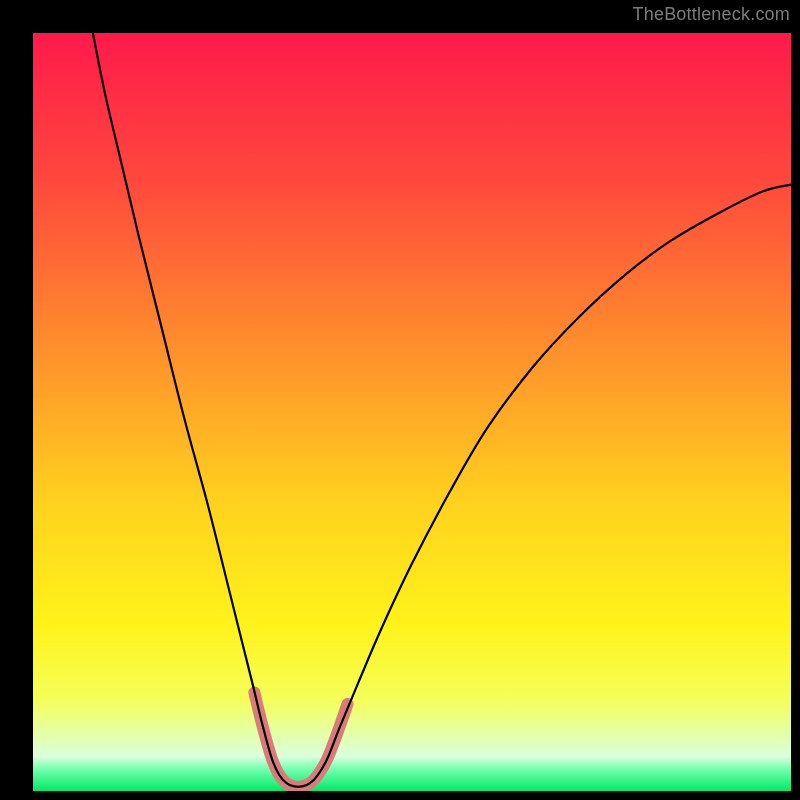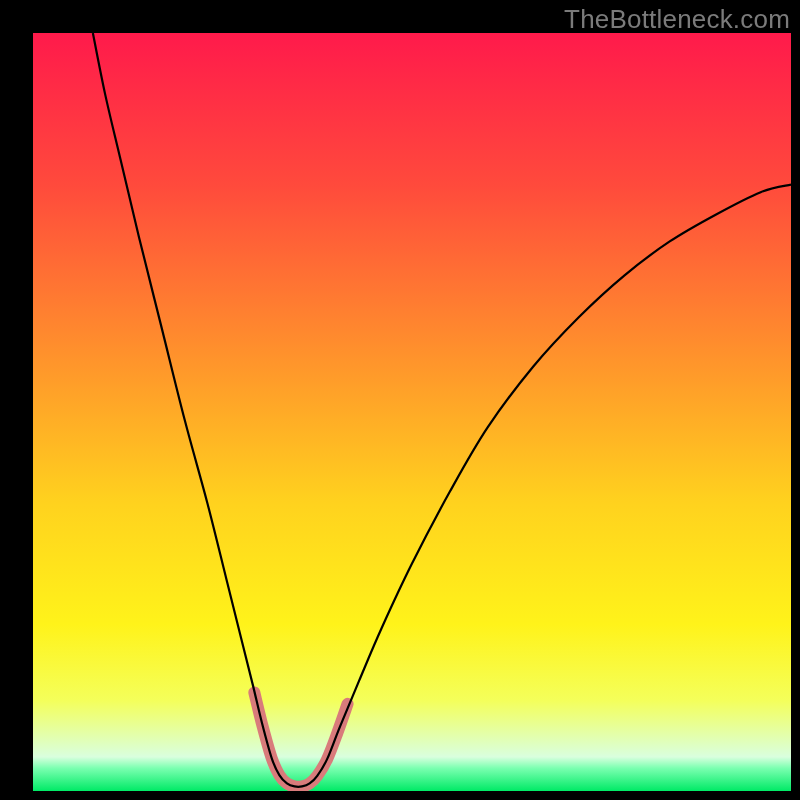--- a/index.html
+++ b/index.html
@@ -17,21 +17,21 @@
     top: 0;
     width: 800px;
     height: 800px;
     background: #000000;
   }
   .watermark {
     position: absolute;
     top: 4px;
     right: 10px;
     color: #7b7b7b;
-    font-size: 26px;
+    font-size: 18px;
     font-weight: 500;
     letter-spacing: 0.2px;
     z-index: 10;
   }
   .plot {
     position: absolute;
     left: 33px;
     top: 33px;
     width: 758px;
     height: 758px;

